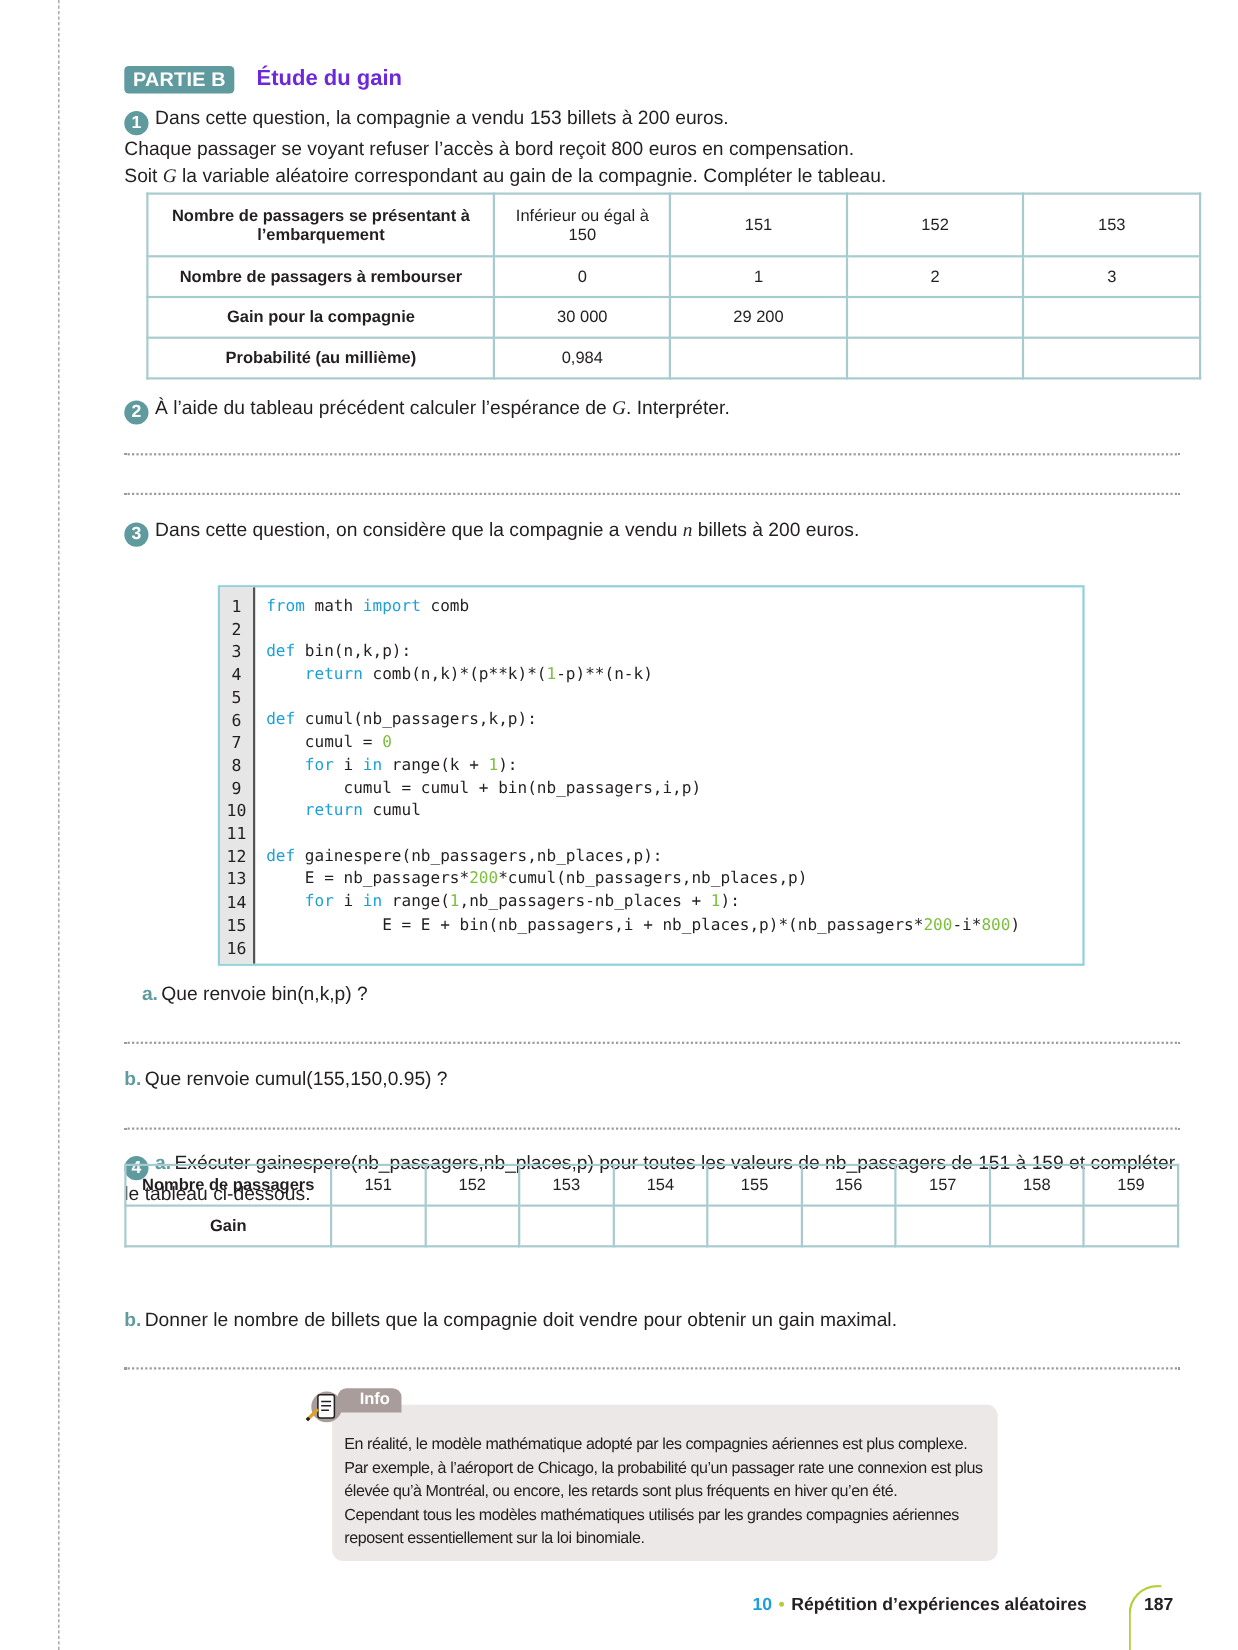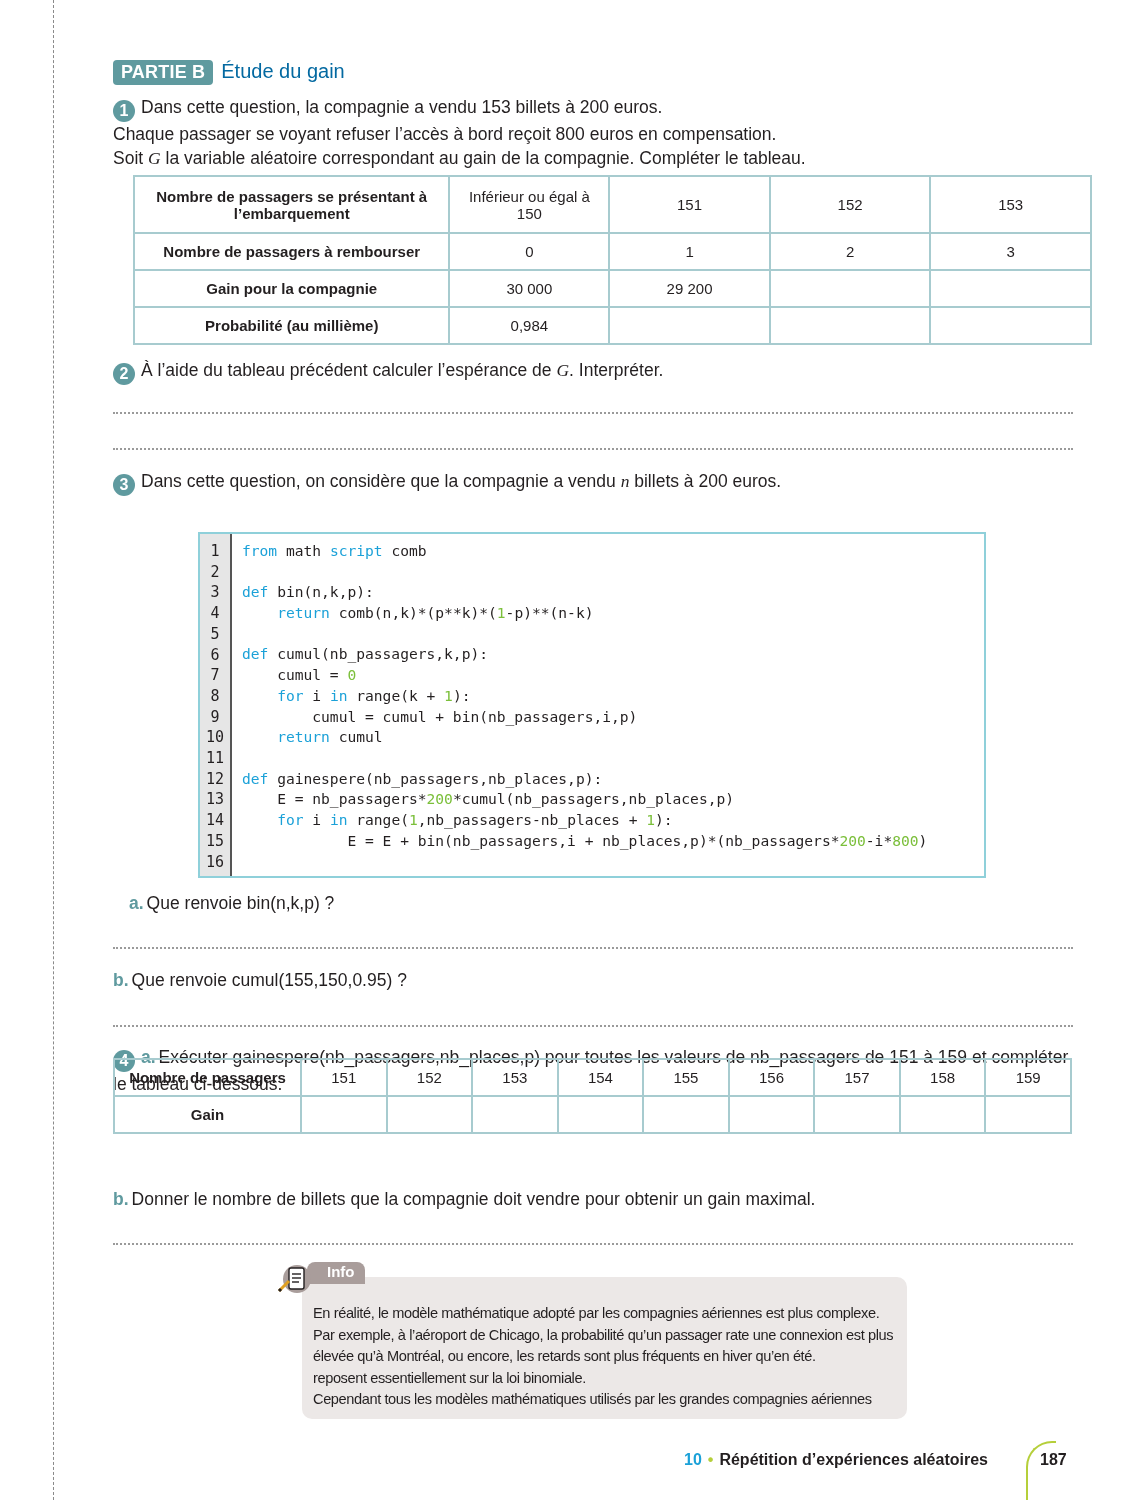--- a/index.html
+++ b/index.html
@@ -3,21 +3,21 @@
 <meta charset="utf-8">
 <style>
   * { box-sizing: border-box; margin: 0; padding: 0; }
   html, body { width: 1125px; height: 1500px; background: #ffffff; }
   body { position: relative; font-family: "Liberation Sans", sans-serif; color: #231f20; overflow: hidden; }
 
   .cut-line { position: absolute; left: 53px; top: 0; height: 1500px; border-left: 1px dashed #8a8a8a; }
 
   .part-head { position: absolute; left: 113px; top: 60px; display: flex; align-items: flex-start; }
   .part-badge { background: #5f9a9f; color: #fff; font-weight: bold; font-size: 18px; padding: 2px 8px 2px 8px; border-radius: 4px; letter-spacing: 0.2px; }
-  .part-title { font-weight: normal; font-size: 20px; margin-left: 8px; color: #0369a1; }
+  .part-title { font-weight: bold; font-size: 20px; margin-left: 20px; color: #6d28d9; }
 
   .q-num { display: inline-flex; align-items: center; justify-content: center; width: 22px; height: 22px; border-radius: 50%; background: #5f9a9f; color: #fff; font-weight: bold; font-size: 16px; margin-right: 6px; vertical-align: -3px; }
   .para { position: absolute; left: 113px; width: 960px; font-size: 17.5px; line-height: 24px; }
   .para i { font-family: "Liberation Serif", serif; font-style: italic; }
   .sub-letter { color: #5f9a9f; font-weight: bold; margin-right: 3px; }
 
   table.grid { position: absolute; border-collapse: collapse; font-size: 15px; }
   table.grid td { border: 2px solid #a7cbcf; text-align: center; vertical-align: middle; }
   table.grid td.hdr { font-weight: bold; }
 
@@ -115,21 +115,21 @@
     <div>9</div>
       <div>10</div>
       <div>11</div>
       <div>12</div>
     <div>13</div>
       <div>14</div>
       <div>15</div>
       <div>16</div>
   </div>
   <div class="code" id="code-lines">
-    <div><span class="kw">from</span> math <span class="kw">script</span> comb</div>
+    <div><span class="kw">from</span> math <span class="kw">import</span> comb</div>
       <div></div>
       <div><span class="kw">def</span> bin(n,k,p):</div>
       <div>    <span class="kw">return</span> comb(n,k)*(p**k)*(<span class="num">1</span>-p)**(n-k)</div>
     <div></div>
       <div><span class="kw">def</span> cumul(nb_passagers,k,p):</div>
       <div>    cumul = <span class="num">0</span></div>
       <div>    <span class="kw">for</span> i <span class="kw">in</span> range(k + <span class="num">1</span>):</div>
     <div>        cumul = cumul + bin(nb_passagers,i,p)</div>
       <div>    <span class="kw">return</span> cumul</div>
       <div></div>
@@ -186,22 +186,22 @@
 <div class="para" style="top:1187px;">
   <span class="sub-letter">b.</span><span>Donner le nombre de billets que la compagnie doit vendre pour obtenir un gain maximal.</span>
 </div>
 <div class="dots" style="top:1243px;"></div>
 
 <div class="info-wrap">
   <div class="info-box">
     <div>En réalité, le modèle mathématique adopté par les compagnies aériennes est plus complexe.</div>
     <div>Par exemple, à l’aéroport de Chicago, la probabilité qu’un passager rate une connexion est plus</div>
     <div>élevée qu’à Montréal, ou encore, les retards sont plus fréquents en hiver qu’en été.</div>
+    <div>Cependant tous les modèles mathématiques utilisés par les grandes compagnies aériennes</div>
     <div>reposent essentiellement sur la loi binomiale.</div>
-    <div>Cependant tous les modèles mathématiques utilisés par les grandes compagnies aériennes</div>
   </div>
   <div class="info-tab"><span style="margin-left:10px;">Info</span></div>
   <svg class="info-icon" viewBox="0 0 36 30">
     <circle cx="20" cy="15" r="14" fill="#a99d9b"></circle>
     <rect x="12" y="4" width="15" height="21" rx="2" fill="#fff" stroke="#231f20" stroke-width="1.4"></rect>
     <line x1="15" y1="10" x2="24" y2="10" stroke="#231f20" stroke-width="1.4"></line>
     <line x1="15" y1="14" x2="24" y2="14" stroke="#231f20" stroke-width="1.4"></line>
     <line x1="15" y1="18" x2="22" y2="18" stroke="#231f20" stroke-width="1.4"></line>
     <line x1="2" y1="27" x2="12" y2="17" stroke="#e0a020" stroke-width="3"></line>
     <line x1="2" y1="27" x2="4" y2="25" stroke="#231f20" stroke-width="3"></line>

